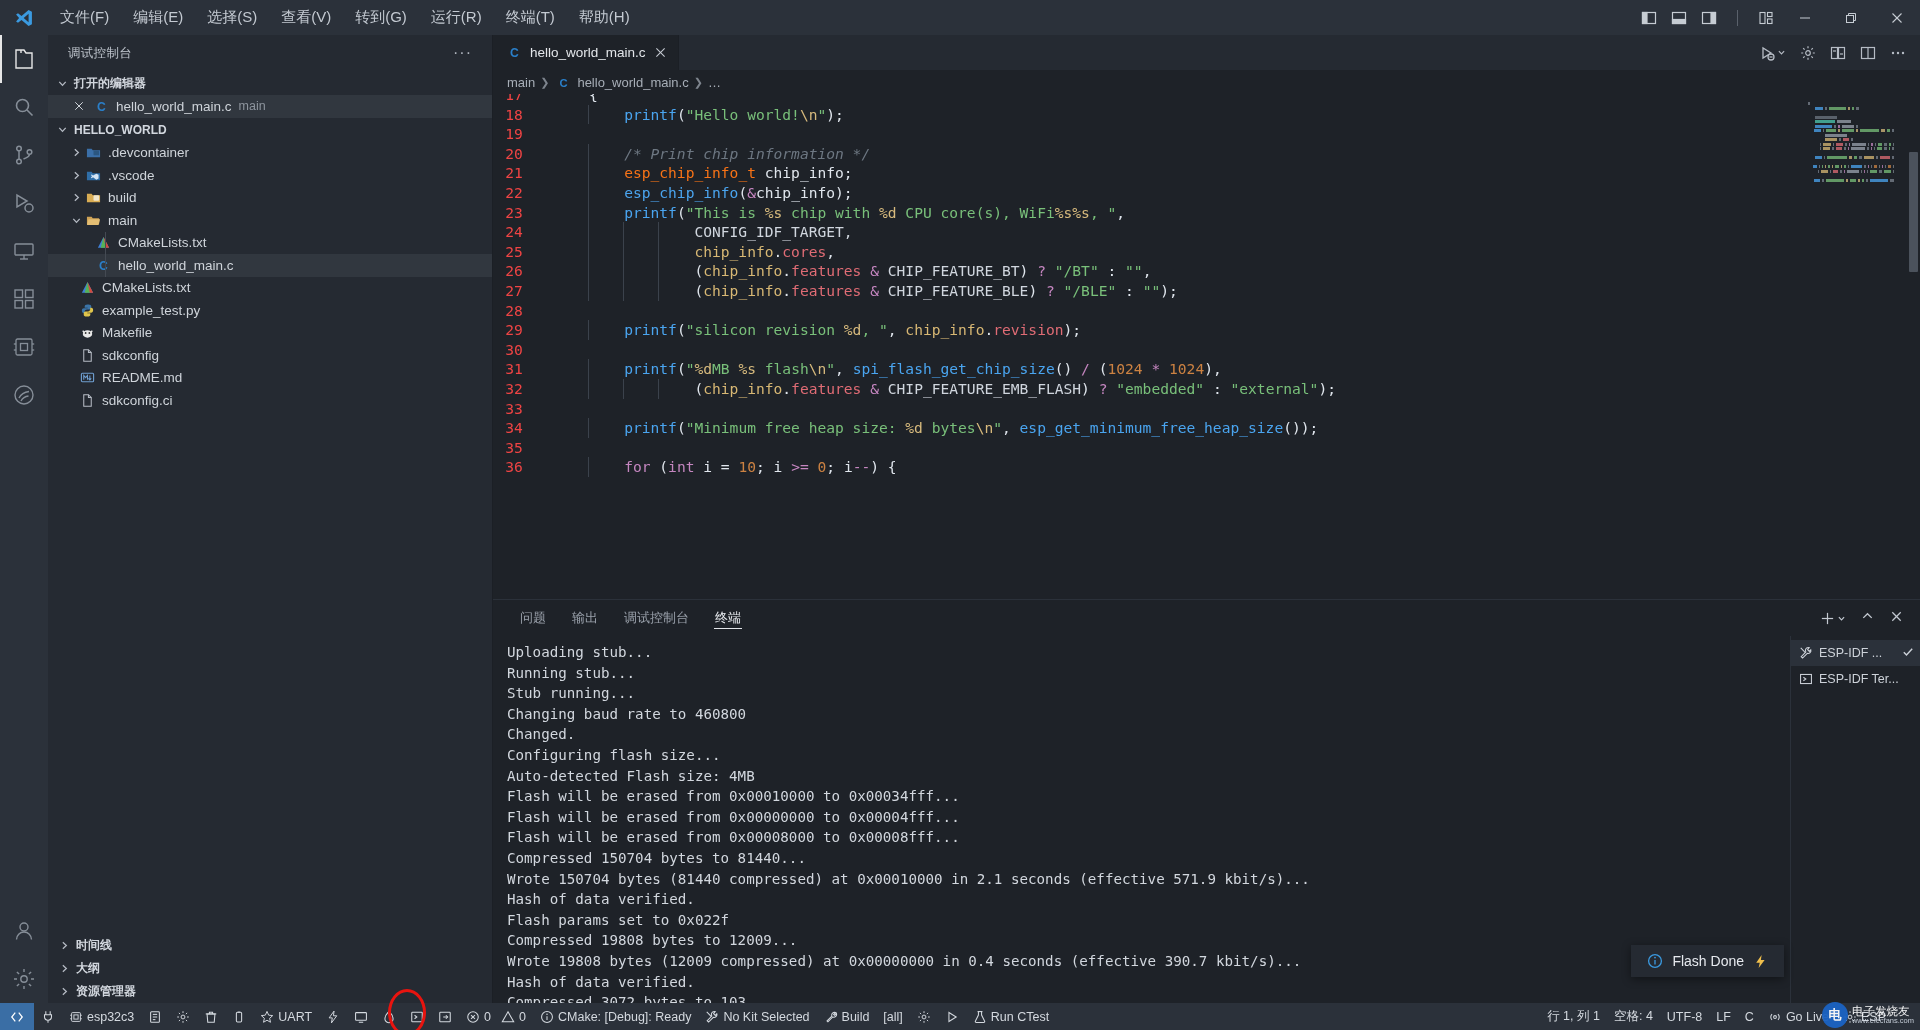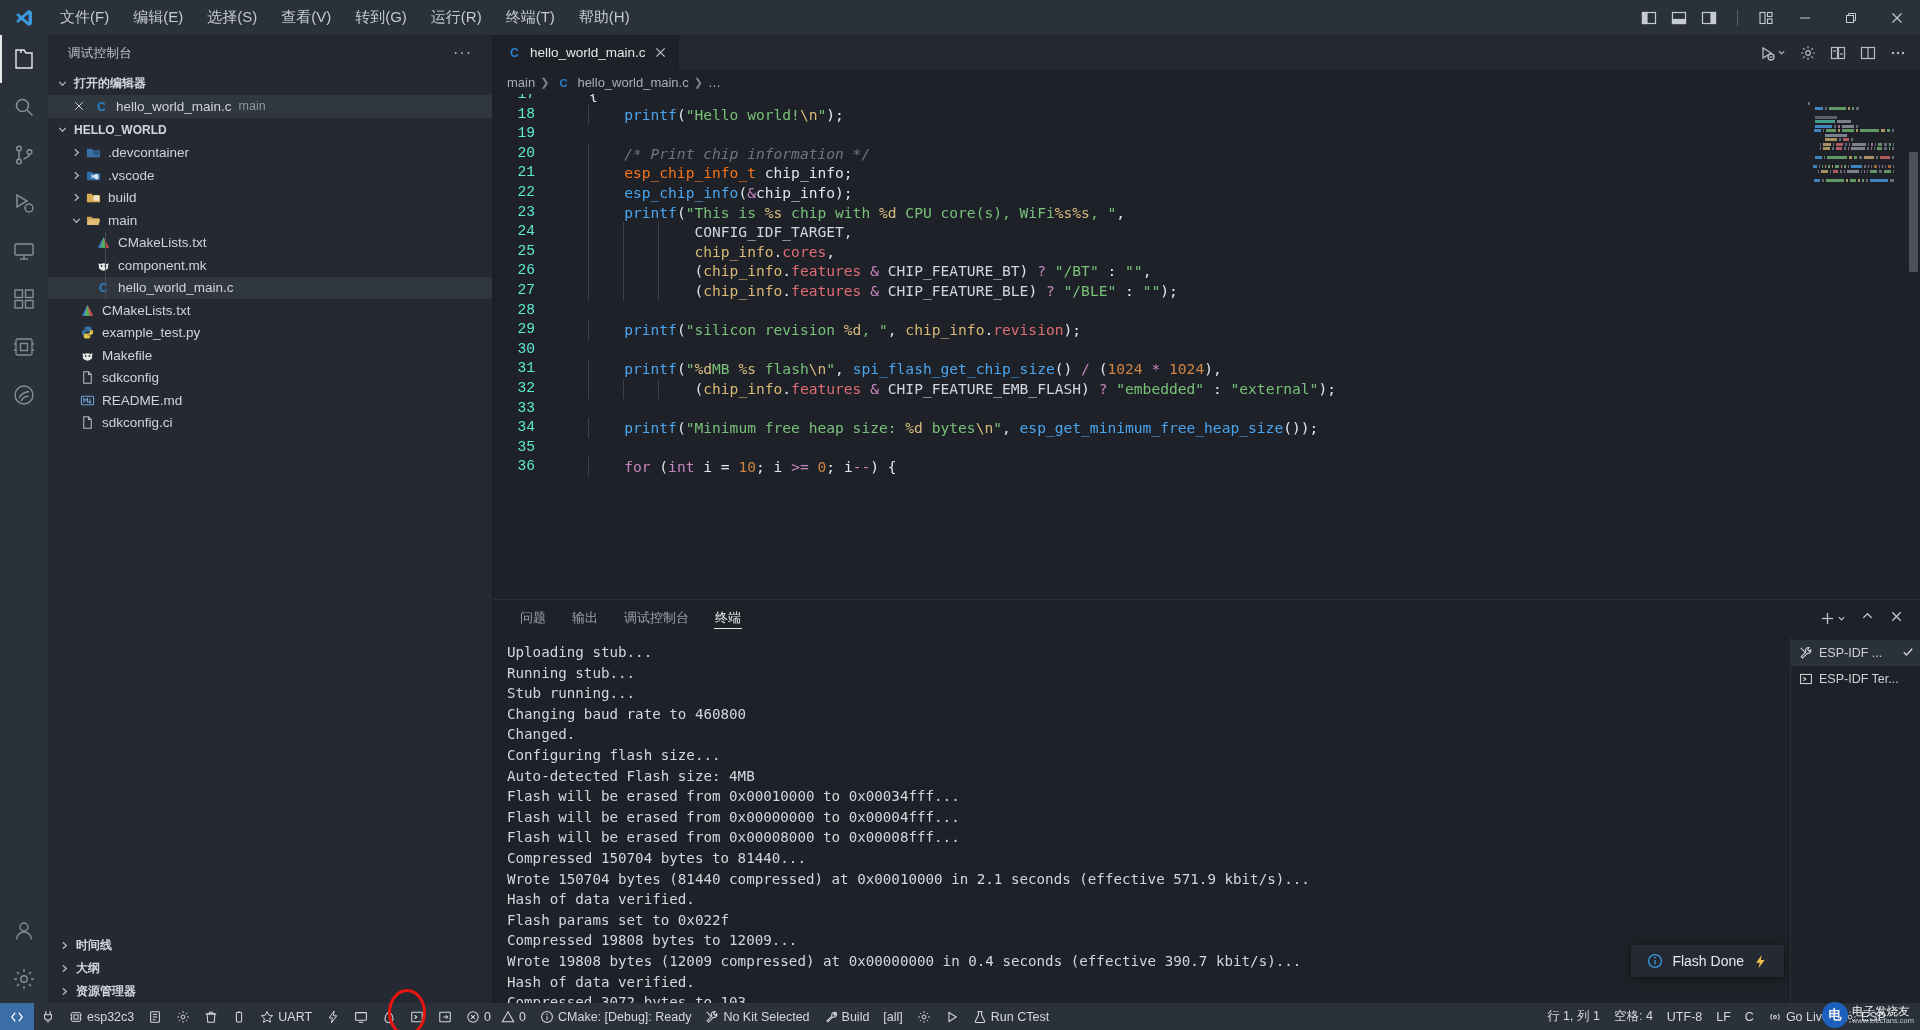--- a/index.html
+++ b/index.html
@@ -115,23 +115,22 @@
 
   
   .codearea { flex:1 1 auto; position:relative; overflow:hidden; min-height:0; }
   .code {
     font-family:"DejaVu Sans Mono","Liberation Mono",monospace;
     font-size:14.6px; line-height:19.6px; white-space:pre; position:absolute;
     top:-9px; left:0; right:0;
   }
   .cline { display:flex; height:19.6px; }
   .lnum {
-    width:68px; flex:0 0 68px; text-align:right; padding-right:26px;
-    color:#5eead4;
-    font-family:Liberation Mono, monospace;
+    width:68px; flex:0 0 68px; text-align:center; padding-right:26px;
+    color:#ef4444;
   }
   .ctext { position:relative; padding-left:28px; }
   .ind1 { position:absolute; left:27px; top:0; bottom:0; width:1px; background:#3b424c; }
   .ind2 { position:absolute; left:62px; top:0; bottom:0; width:1px; background:#3b424c; }
   .ind3 { position:absolute; left:97px; top:0; bottom:0; width:1px; background:#3b424c; }
   .kw   { color:#c586c0; }
   .fn   { color:#4aa5f0; }
   .str  { color:#79c07a; }
   .esc  { color:#d7ba7d; }
   .cmt  { color:#6d7782; font-style:italic; }
@@ -476,32 +475,20 @@
           <span class="guide" style="left:57px;"></span>
           <span class="ficon">
               <svg viewBox="0 0 16 16">
                 <polygon points="8,2 14,13.5 2,13.5" fill="#3f7fd6"></polygon>
                 <polygon points="8,2 11,13.5 5,13.5" fill="#56b256"></polygon>
                 <polygon points="8,2 14,13.5 10.5,13.5" fill="#d44a3c"></polygon>
               </svg>
             </span>
           <span>CMakeLists.txt</span>
         </div>
-        <div class="row" style="padding-left:46px;">
-          <span class="guide" style="left:57px;"></span>
-          <span class="ficon">
-              <svg viewBox="0 0 16 16">
-                <ellipse cx="8" cy="9.5" rx="5" ry="4" fill="#e8e8e8"></ellipse>
-                <circle cx="6" cy="8.5" r="1" fill="#333"></circle>
-                <circle cx="10" cy="8.5" r="1" fill="#333"></circle>
-                <path d="M3 6l1.5 2.5M13 6l-1.5 2.5" stroke="#e8e8e8" stroke-width="1.5"></path>
-              </svg>
-            </span>
-          <span>component.mk</span>
-        </div>
         <div class="row sel" style="padding-left:46px;">
           <span class="guide" style="left:57px;"></span>
           <span class="ficon">
               <svg viewBox="0 0 16 16">
                 <text x="8" y="12.5" text-anchor="middle" font-family="Liberation Sans" font-size="13" font-weight="bold" fill="#2a7fc9">C</text>
               </svg>
             </span>
           <span>hello_world_main.c</span>
         </div>
 

